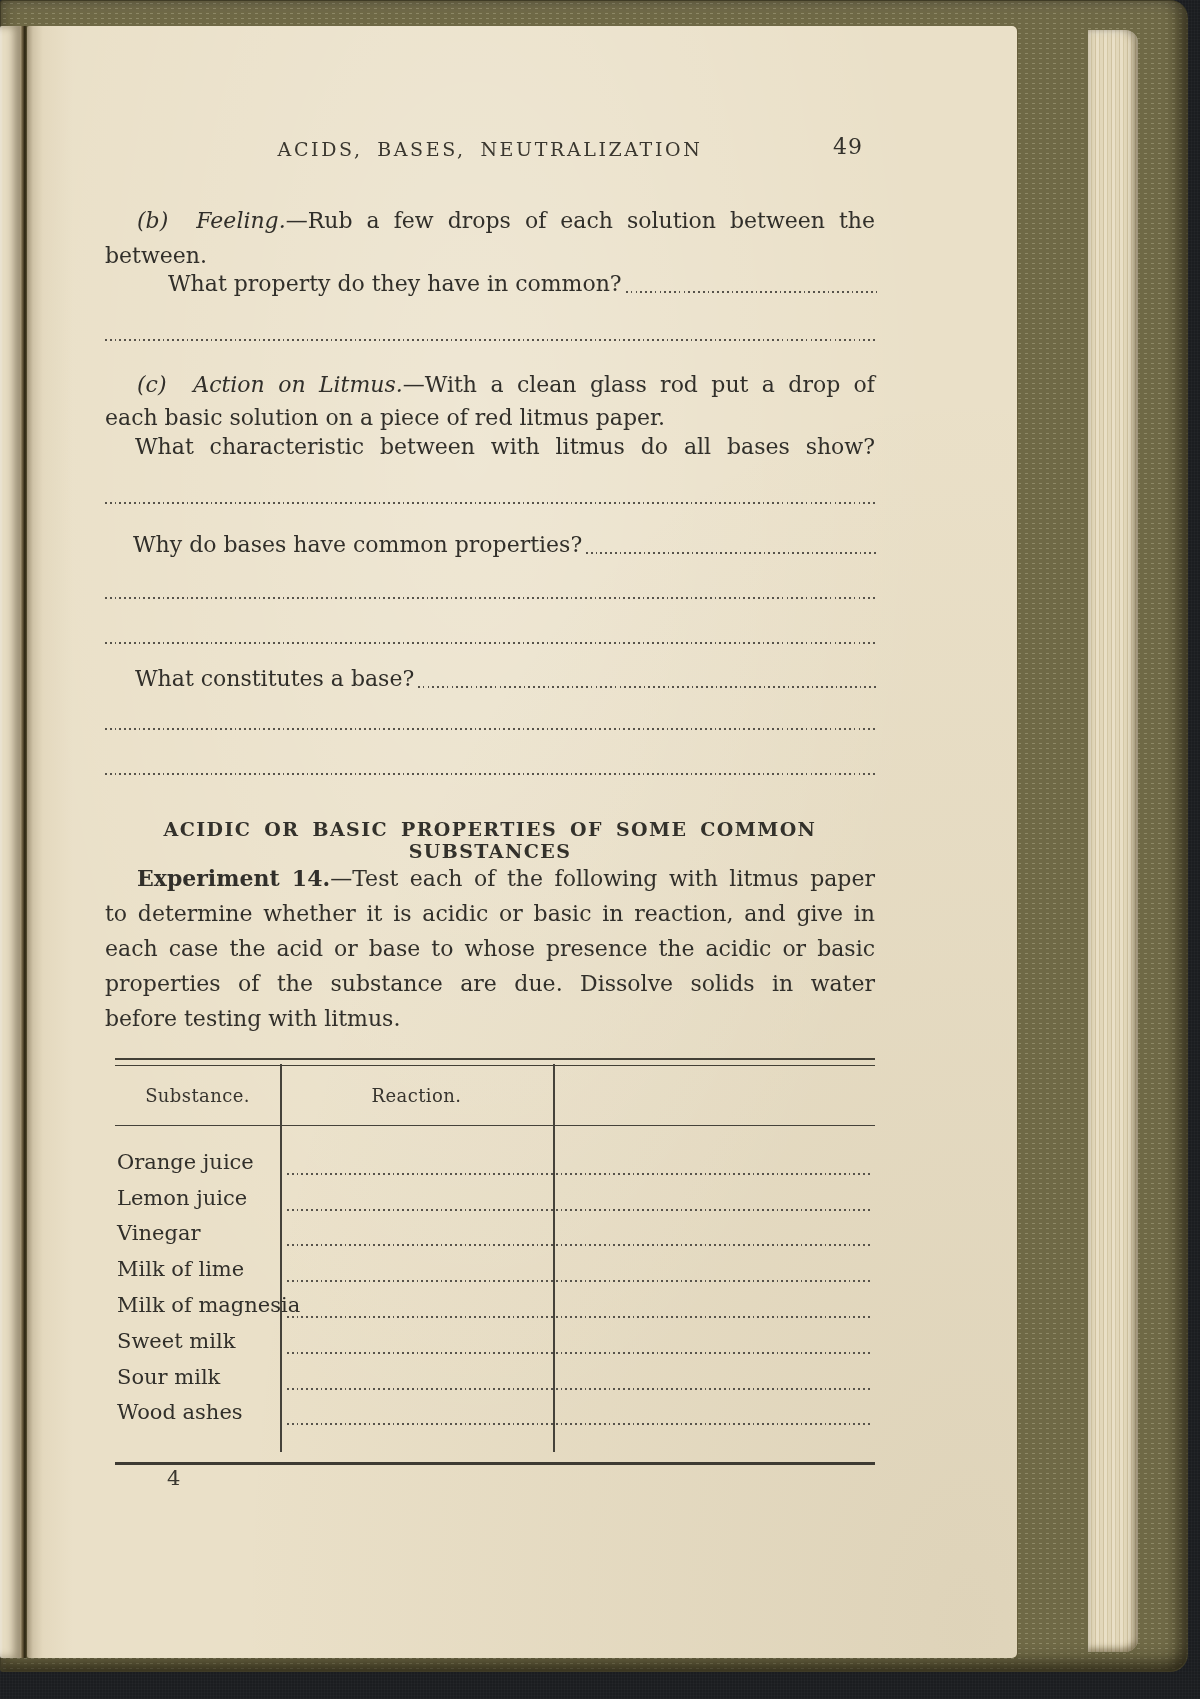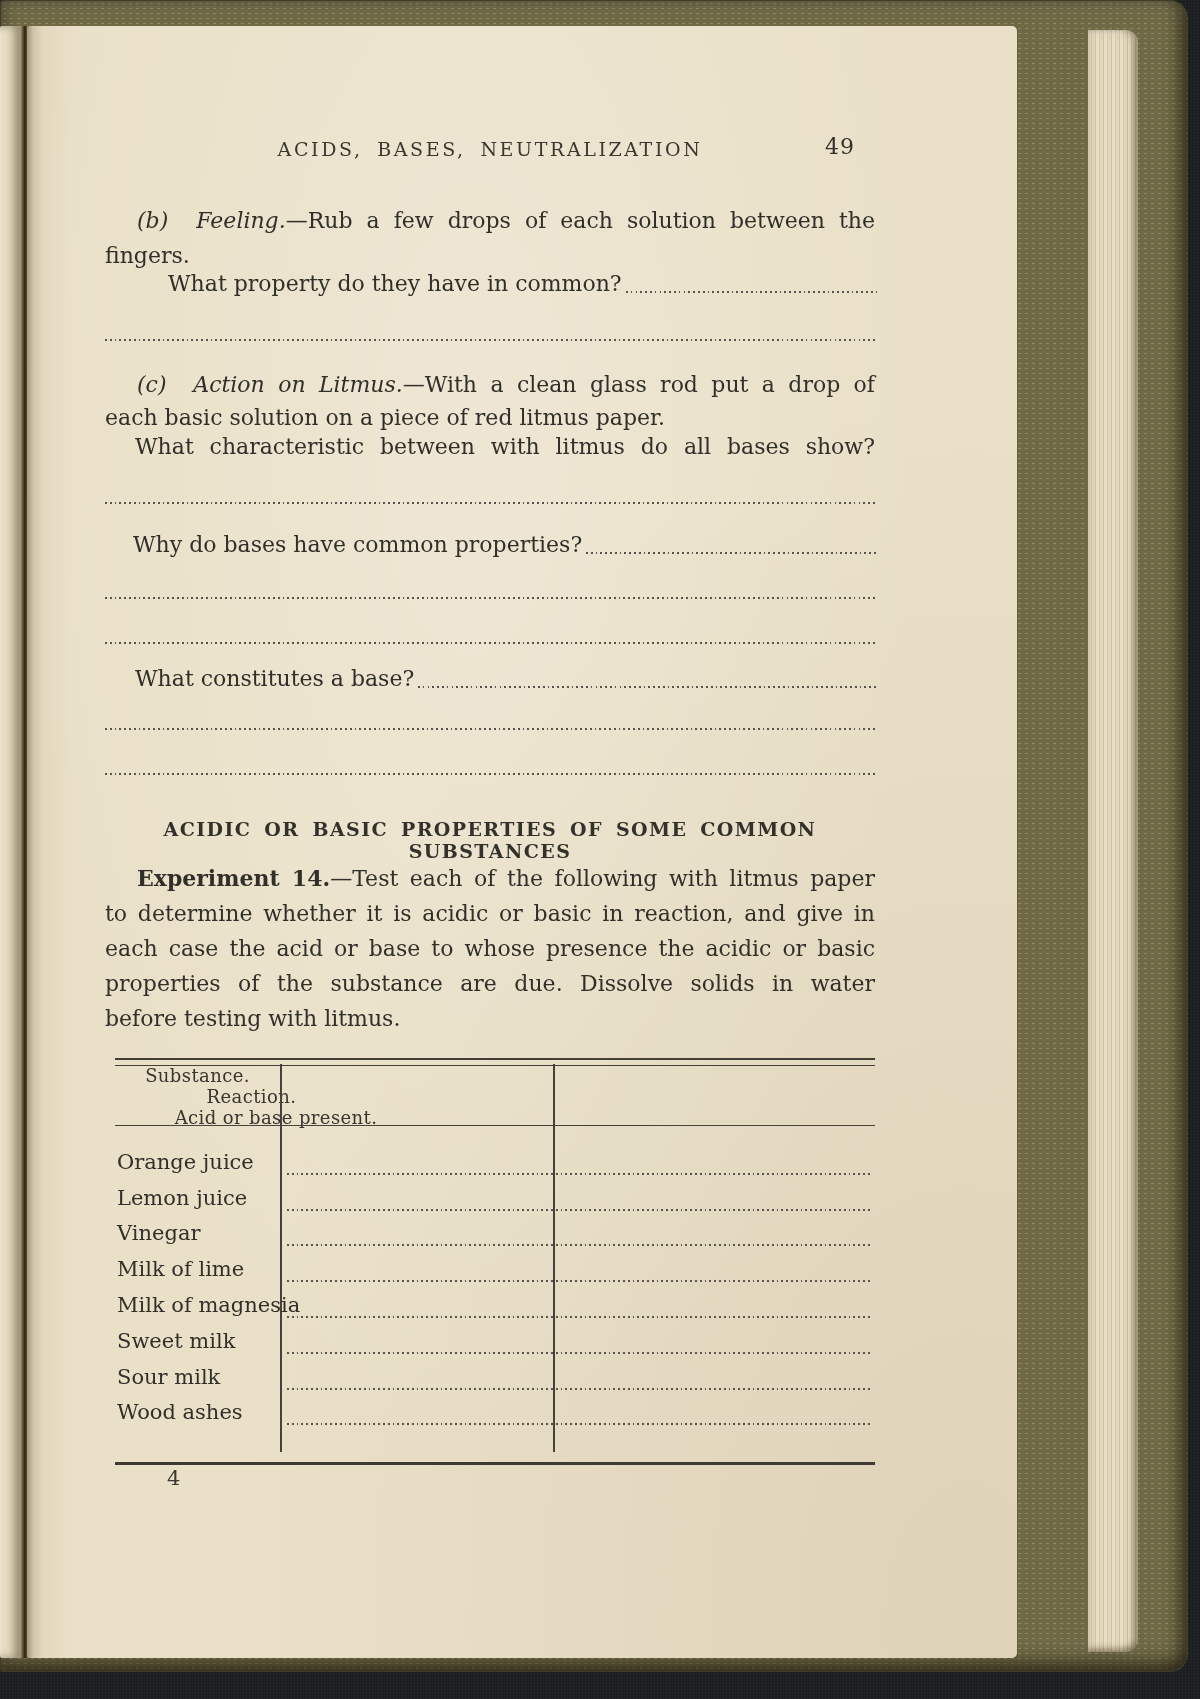--- a/index.html
+++ b/index.html
@@ -50,21 +50,21 @@
       radial-gradient(ellipse at 45% 25%, rgba(255,255,255,.22), rgba(255,255,255,0) 60%),
       radial-gradient(ellipse at 95% 98%, rgba(120,100,55,.10), rgba(0,0,0,0) 55%);
     border-radius:2px 5px 5px 2px;
     box-shadow:1px 0 0 rgba(90,75,40,.35);
     color:#312f2a;
   }
   .abs{position:absolute;}
   
   .head{left:78px;top:112px;width:770px;text-align:center;}
   .running-title{font-size:19px;letter-spacing:2.6px;color:#3a372f;word-spacing:6px;}
-  .page-num{position:absolute;right:20px;top:-4px;font-size:22px;letter-spacing:1px;color:#34322c;}
+  .page-num{position:absolute;right:12px;top:-4px;font-size:22px;letter-spacing:1px;color:#34322c;}
   
   .body-txt{font-size:22px;line-height:35px;color:#312f2a;}
   .pline{display:block;text-align:justify;text-align-last:justify;}
   .pline.last{text-align:left;text-align-last:left;}
   .indent{text-indent:32px;}
   .it{font-style:italic;}
   .bold{font-weight:bold;}
   .para{left:78px;width:770px;}
   .lh33{line-height:33px;}
   
@@ -77,21 +77,21 @@
   
   .rule-dotted{left:78px;width:772px;height:2px;
     background-image:repeating-linear-gradient(90deg,#57534b 0 1.7px,transparent 1.7px 4.8px);}
   
   .sec-head{left:78px;width:770px;text-align:center;font-weight:bold;font-size:19px;letter-spacing:1.4px;color:#33312b;word-spacing:5px;}
   
   .tbl{left:88px;top:1032px;width:760px;height:412px;}
   .t-toprule{position:absolute;left:0;top:0;width:760px;height:5px;
     border-top:2px solid #43403675;border-top-color:#434036;border-bottom:1px solid #434036;}
   .t-headrow{position:absolute;left:0;top:7px;width:760px;height:60px;display:flex;
-    border-bottom:1.5px solid #45423a;flex-direction:column;}
+    border-bottom:1.5px solid #45423a;}
   .t-hcell{display:flex;align-items:center;justify-content:center;font-size:18px;color:#38352f;letter-spacing:.4px;}
   .t-hcell.c1{width:165px;}
   .t-hcell.c2{width:273px;text-align:center;}
   .t-hcell.c3{width:322px;}
   .t-vline{position:absolute;top:6px;width:1.5px;height:388px;background:#45423a;}
   .t-vline.v1{left:165px;}
   .t-vline.v2{left:438px;}
   .t-rows{position:absolute;left:0;top:84px;width:760px;}
   .t-row{position:relative;width:760px;height:35.8px;}
   .t-rlabel{position:absolute;left:2px;bottom:4px;font-size:21px;color:#312f2a;white-space:nowrap;}
@@ -111,21 +111,21 @@
 
   <div class="page">
 
     <div class="abs head">
       <span class="running-title">ACIDS, BASES, NEUTRALIZATION</span>
       <span class="page-num">49</span>
     </div>
 
     <div class="abs para body-txt" style="top:177px;">
       <span class="pline indent"><span class="it">(b)</span>&nbsp; <span class="it">Feeling.</span><span>—Rub a few drops of each solution between the</span></span>
-      <span class="pline last">fingers.</span>
+      <span class="pline last">between.</span>
     </div>
 
     <div class="abs q-row" style="top:242px;">
       <span class="q-text" style="margin-left:63px;">What property do they have in common?</span>
       <span class="dotfill"></span>
     </div>
 
     <div class="abs rule-dotted" style="top:313px;"></div>
 
     <div class="abs para body-txt lh33" style="top:342px;">
@@ -161,21 +161,20 @@
       <span class="pline">each case the acid or base to whose presence the acidic or basic</span>
       <span class="pline">properties of the substance are due.  Dissolve solids in water</span>
       <span class="pline last">before testing with litmus.</span>
     </div>
 
     <div class="abs tbl">
       <div class="t-toprule"></div>
       <div class="t-headrow">
         <div class="t-hcell c1">Substance.</div>
         <div class="t-hcell c2">Reaction.</div>
-        <div class="t-hcell c3">Acid or base present.</div>
       </div>
       <div class="t-vline v1"></div>
       <div class="t-vline v2"></div>
       <div class="t-rows">
         <div class="t-row">
           <span class="t-rlabel">Orange juice</span>
           <span class="t-rdots"></span>
         </div>
         <div class="t-row">
           <span class="t-rlabel">Lemon juice</span>

